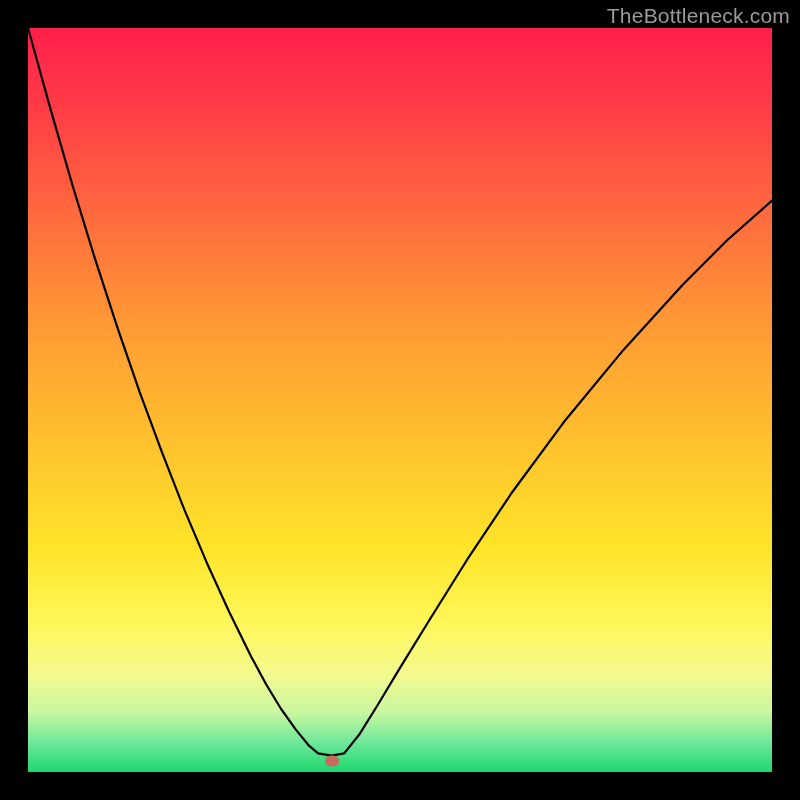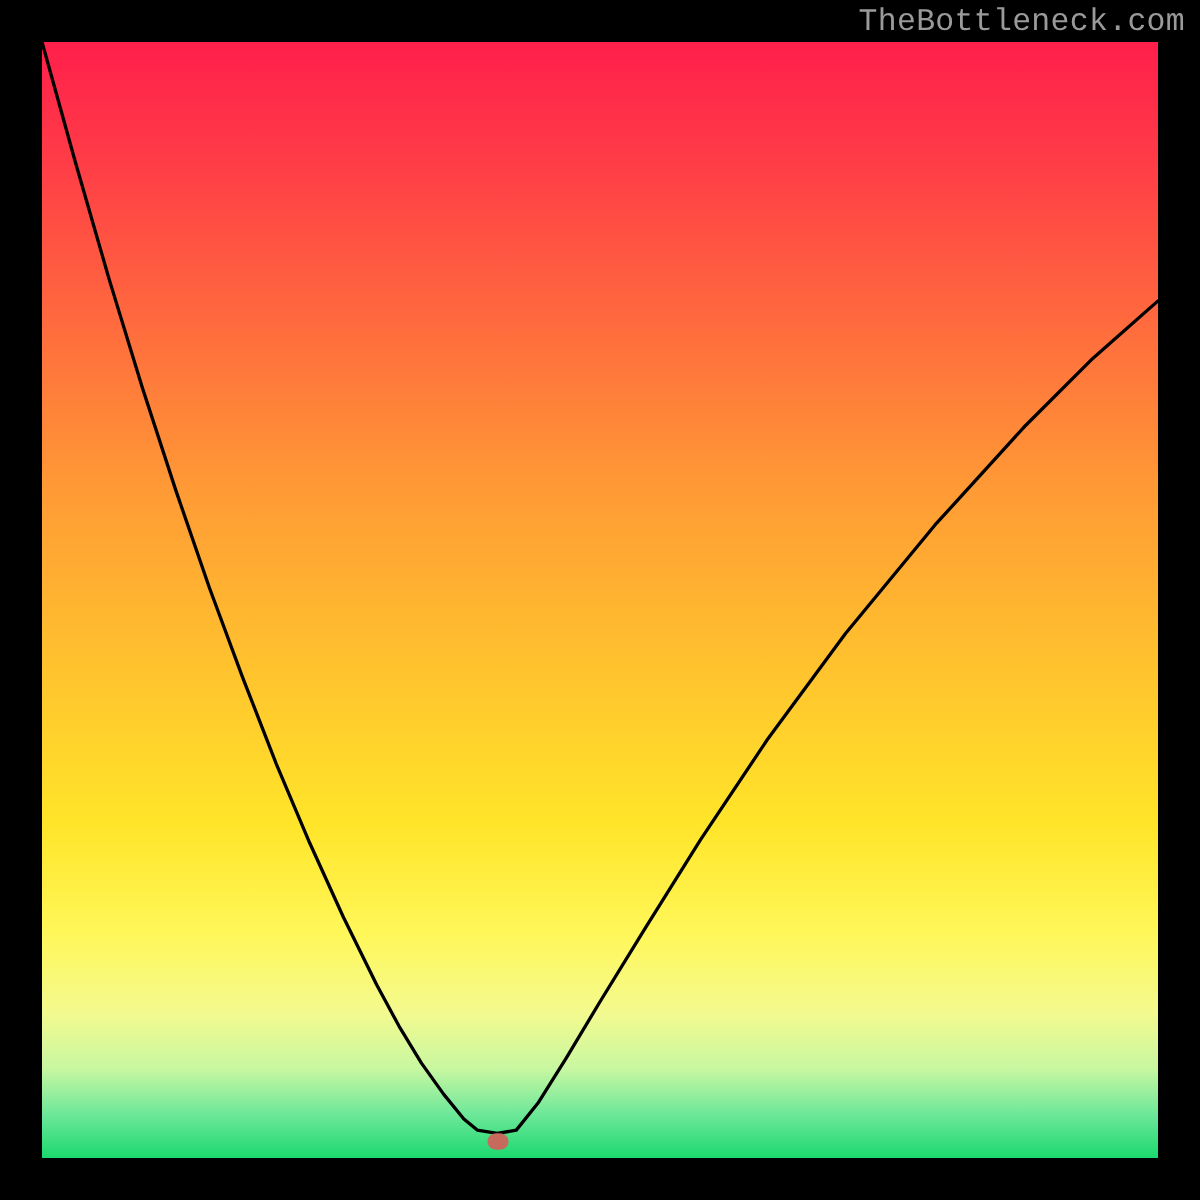--- a/index.html
+++ b/index.html
@@ -66,21 +66,20 @@
   }
   .watermark {
     position: absolute;
     top: 4px;
     right: 10px;
     color: #9a9a9a;
     font-size: 21px;
     letter-spacing: 0.2px;
     font-weight: 400;
     user-select: none;
-    font-family: Liberation Mono, monospace;
   }
 </style>
 </head>
 <body>
 
 <div class="frame">
   <div class="watermark">TheBottleneck.com</div>
   <div class="plot">
     <div class="gradient"></div>
     <svg class="curve-svg" viewBox="0 0 744 744" preserveAspectRatio="none">

